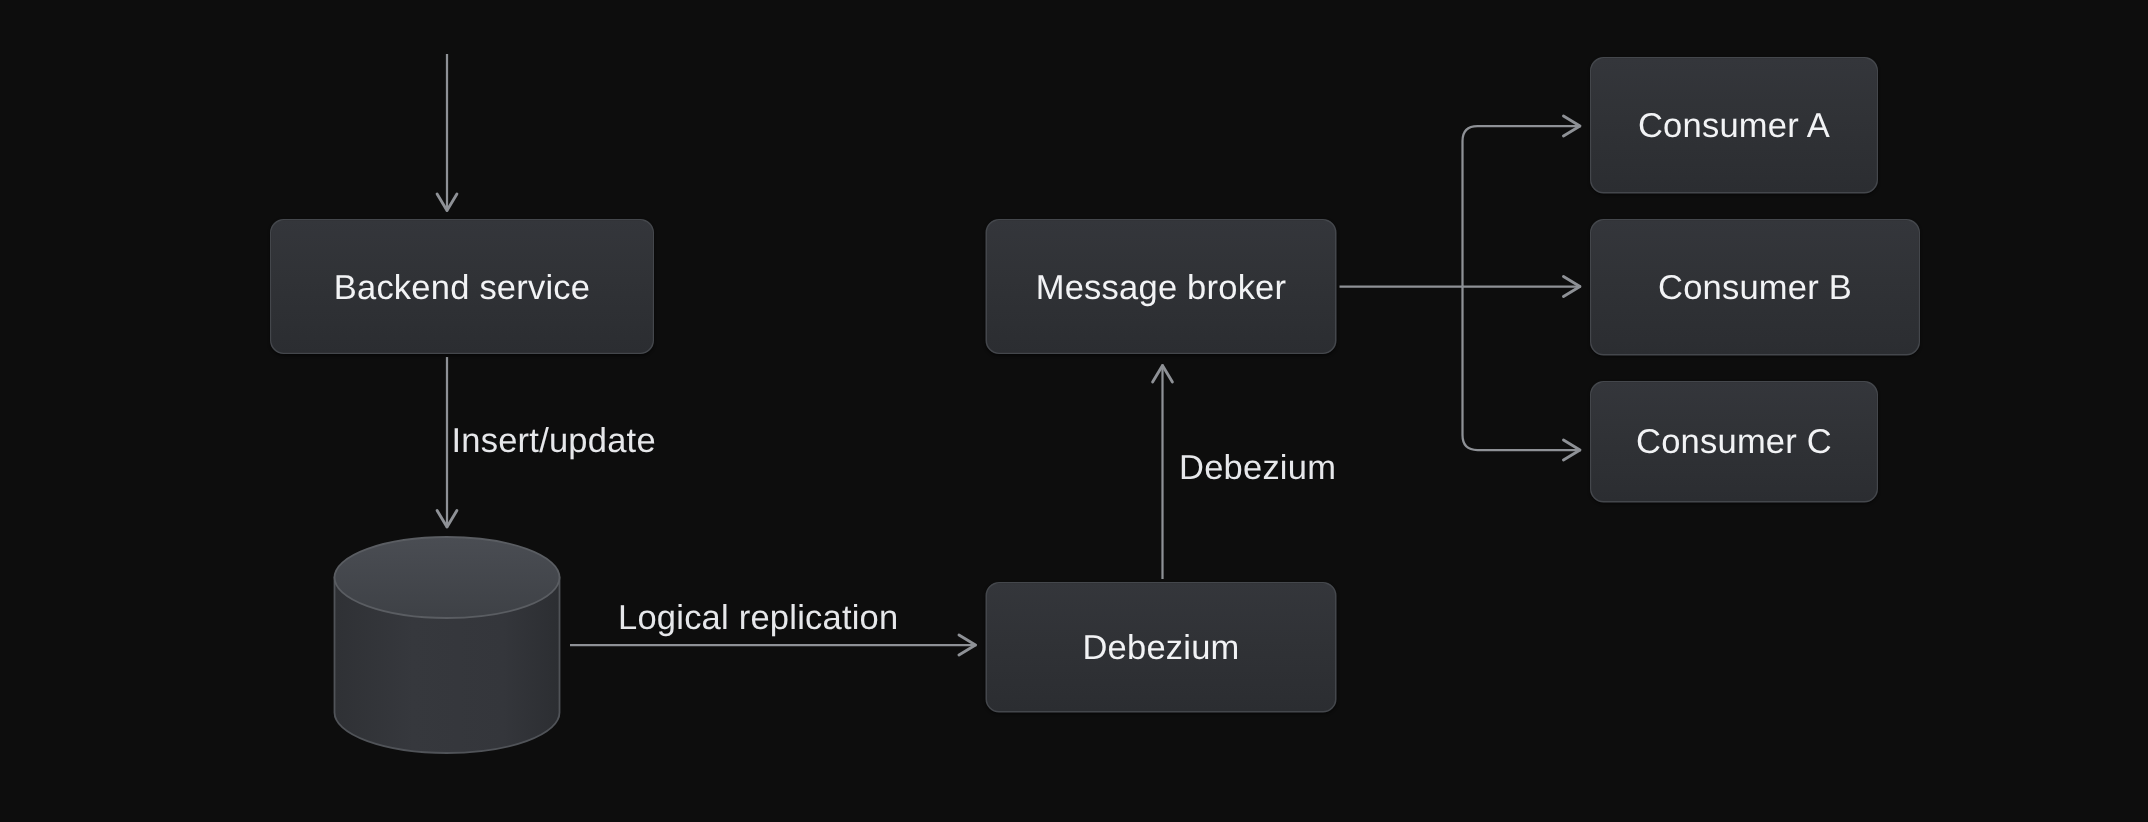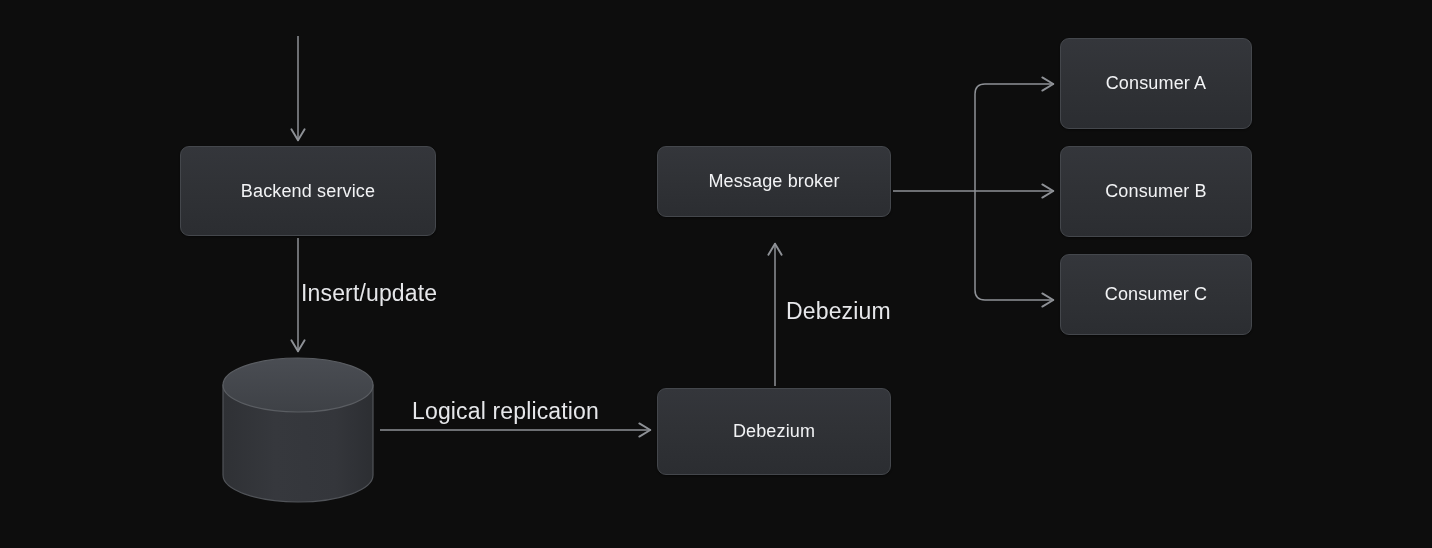--- a/index.html
+++ b/index.html
@@ -16,21 +16,21 @@
     width:1432px;height:548px;
   }
   .node{
     position:absolute;
     box-sizing:border-box;
     display:flex;align-items:center;justify-content:center;
     border-radius:9px;
     background:linear-gradient(180deg,#34363b 0%,#303236 45%,#2b2d31 100%);
     border:1px solid #44474c;
     color:#f2f3f5;
-    font-size:18px;
+    font-size:23px;
     letter-spacing:.15px;
     font-weight:400;
     text-align:center;
     box-shadow:0 1px 2px rgba(0,0,0,.45);
     white-space:nowrap;
   }
   .edge-label{
     position:absolute;
     color:#e6e7ea;
     font-size:23px;
@@ -80,33 +80,33 @@
   <g>
     <path d="M 223 385 L 223 475 A 75 27 0 0 0 373 475 L 373 385 Z" fill="url(#cylBody)" stroke="#505358" stroke-width="1.2"></path>
     <ellipse cx="298" cy="385" rx="75" ry="27" fill="url(#cylTop)" stroke="#5a5d62" stroke-width="1.2"></ellipse>
   </g>
 </svg>
 
 <div class="node" style="left:180px;top:146px;width:256px;height:90px;">
   <span>Backend service</span>
 </div>
 
-<div class="node" style="left:657px;top:146px;width:234px;height:71px;">
+<div class="node" style="left:657px;top:146px;width:234px;height:90px;">
   <span>Message broker</span>
 </div>
 
 <div class="node" style="left:657px;top:388px;width:234px;height:87px;align-items:center;">
   <span>Debezium</span>
 </div>
 
 <div class="node" style="left:1060px;top:38px;width:192px;height:91px;">
   <span>Consumer A</span>
 </div>
 
-<div class="node" style="left:1060px;top:146px;width:192px;height:91px;">
+<div class="node" style="left:1060px;top:146px;width:220px;height:91px;">
   <span>Consumer B</span>
 </div>
 
 <div class="node" style="left:1060px;top:254px;width:192px;height:81px;">
   <span>Consumer C</span>
 </div>
 
 <div class="edge-label" style="left:301px;top:280px;text-align:right;">Insert/update</div>
 
 <div class="edge-label" style="left:412px;top:398px;">Logical replication</div>

